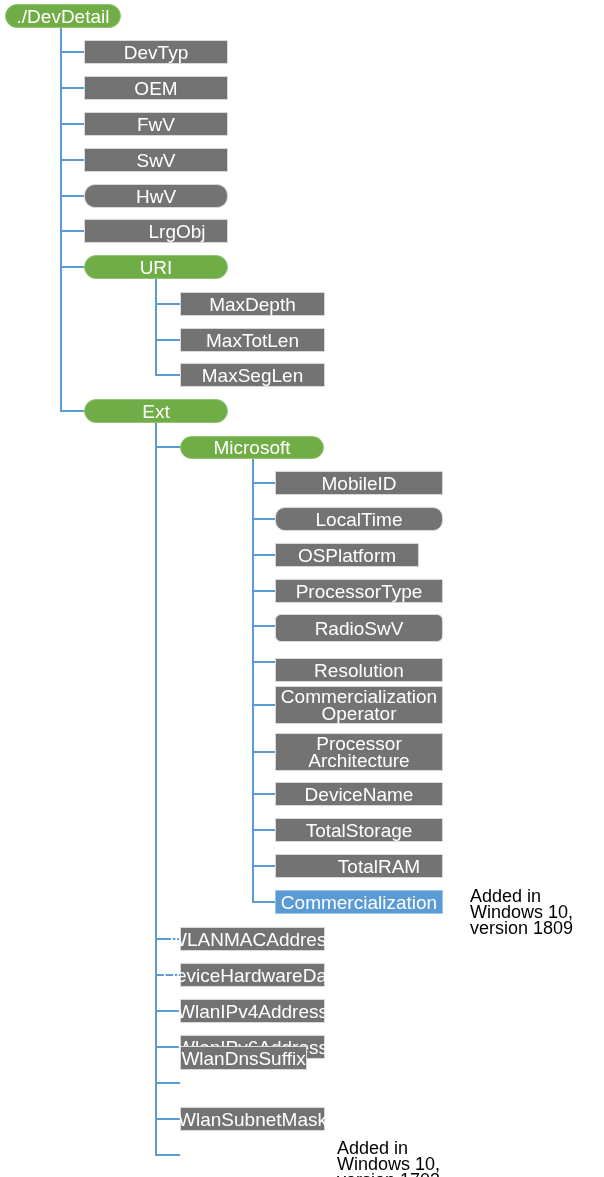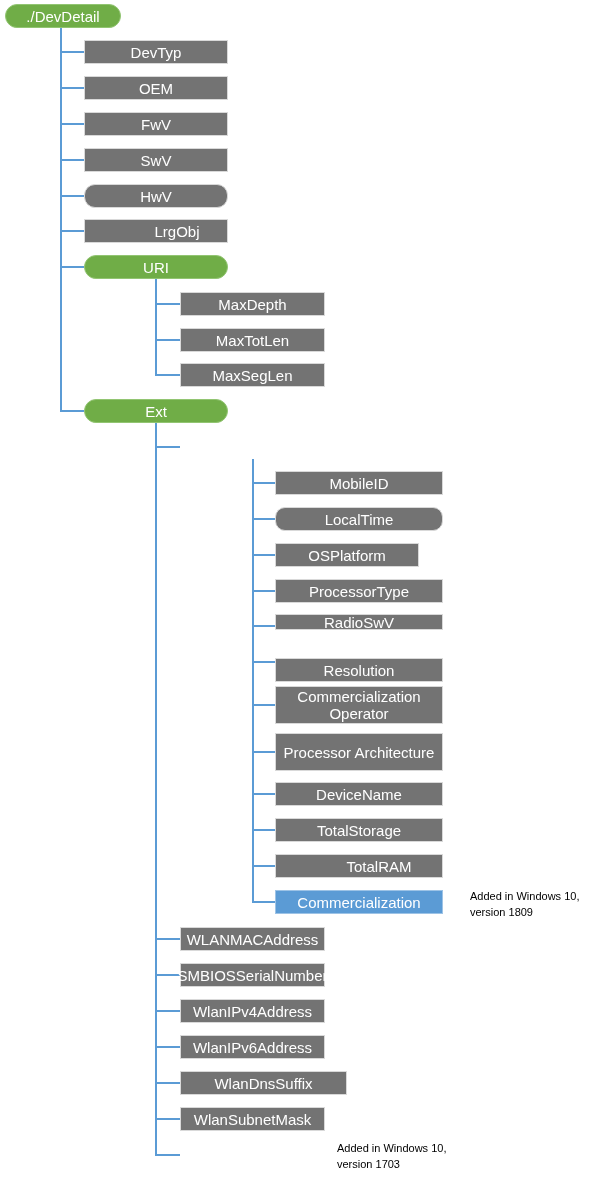--- a/index.html
+++ b/index.html
@@ -16,21 +16,21 @@
     overflow: hidden;
   }
   .node {
     position: absolute;
     box-sizing: border-box;
     display: flex;
     align-items: center;
     justify-content: center;
     text-align: center;
     color: #ffffff;
-    font-size: 15px;
+    font-size: 19px;
     line-height: 17px;
     padding: 0 4px;
   }
   .rect-green {
     background: #737373;
     border: 1px solid #d9d9d9;
   }
   .pill-green {
     background: #70AD47;
     border: 1px solid #92c572;
@@ -42,21 +42,21 @@
   }
   .vline, .hline {
     position: absolute;
     background: #5B9BD5;
   }
   .vline { width: 2px; }
   .hline { height: 2px; }
   .annotation {
     position: absolute;
     color: #000000;
-    font-size: 11px;
+    font-size: 18px;
     line-height: 16px;
     text-align: left;
   }
 </style>
 </head>
 <body>
 
 <div class="canvas">
 
   <div class="vline" style="left:60px;top:27px;height:385px;"></div>
@@ -107,37 +107,38 @@
   <div class="node rect-green" style="left:84px;top:148px;width:144px;height:24px;">SwV</div>
   <div class="node rect-green" style="left:84px;top:184px;width:144px;height:24px;border-radius:11px;">HwV</div>
   <div class="node rect-green" style="left:84px;top:219px;width:144px;height:24px;padding-left:46px;">LrgObj</div>
   <div class="node pill-green" style="left:84px;top:255px;width:144px;height:24px;">URI</div>
 
   <div class="node rect-green" style="left:180px;top:292px;width:145px;height:24px;">MaxDepth</div>
   <div class="node rect-green" style="left:180px;top:328px;width:145px;height:24px;">MaxTotLen</div>
   <div class="node rect-green" style="left:180px;top:363px;width:145px;height:24px;">MaxSegLen</div>
 
   <div class="node pill-green" style="left:84px;top:399px;width:144px;height:24px;">Ext</div>
+  <div class="node pill-green" style="left:180px;top:436px;width:144px;height:23px;">Microsoft</div>
 
   <div class="node rect-green" style="left:275px;top:471px;width:168px;height:24px;">MobileID</div>
   <div class="node rect-green" style="left:275px;top:507px;width:168px;height:24px;border-radius:10px;">LocalTime</div>
   <div class="node rect-green" style="left:275px;top:543px;width:144px;height:24px;">OSPlatform</div>
   <div class="node rect-green" style="left:275px;top:579px;width:168px;height:24px;">ProcessorType</div>
-  <div class="node rect-green" style="left:275px;top:614px;width:168px;height:16px;">RadioSwV</div>
+  <div class="node rect-green" style="left:275px;top:614px;width:168px;height:28px;border-radius:6px;">RadioSwV</div>
   <div class="node rect-green" style="left:275px;top:650px;width:168px;height:24px;margin-top:8px;">Resolution</div>
   <div class="node rect-green" style="left:275px;top:686px;width:168px;height:38px;">Commercialization Operator</div>
   <div class="node rect-green" style="left:275px;top:733px;width:168px;height:38px;">Processor Architecture</div>
   <div class="node rect-green" style="left:275px;top:782px;width:168px;height:24px;">DeviceName</div>
   <div class="node rect-green" style="left:275px;top:818px;width:168px;height:24px;">TotalStorage</div>
   <div class="node rect-green" style="left:275px;top:854px;width:168px;height:24px;padding-left:44px;">TotalRAM</div>
   <div class="node rect-blue" style="left:275px;top:890px;width:168px;height:24px;">Commercialization</div>
 
   <div class="node rect-green" style="left:180px;top:927px;width:145px;height:24px;">WLANMACAddress</div>
-  <div class="node rect-green" style="left:180px;top:963px;width:145px;height:24px;">SMBIOSSerialNumber</div>
+  <div class="node rect-green" style="left:180px;top:963px;width:145px;height:24px;">DeviceHardwareData</div>
   <div class="node rect-green" style="left:180px;top:999px;width:145px;height:24px;">WlanIPv4Address</div>
   <div class="node rect-green" style="left:180px;top:1035px;width:145px;height:24px;">WlanIPv6Address</div>
-  <div class="node rect-green" style="left:180px;top:1071px;width:167px;height:24px;">WlanDnsSuffix</div>
+  <div class="node rect-green" style="left:180px;top:1046px;width:127px;height:24px;">WlanDnsSuffix</div>
   <div class="node rect-green" style="left:180px;top:1107px;width:145px;height:24px;">WlanSubnetMask</div>
 
   <div class="annotation" style="left:470px;top:888px;width:132px;">Added in Windows 10, version 1809</div>
   <div class="annotation" style="left:337px;top:1140px;width:132px;">Added in Windows 10, version 1703</div>
 
 </div>
 
 </body></html>

